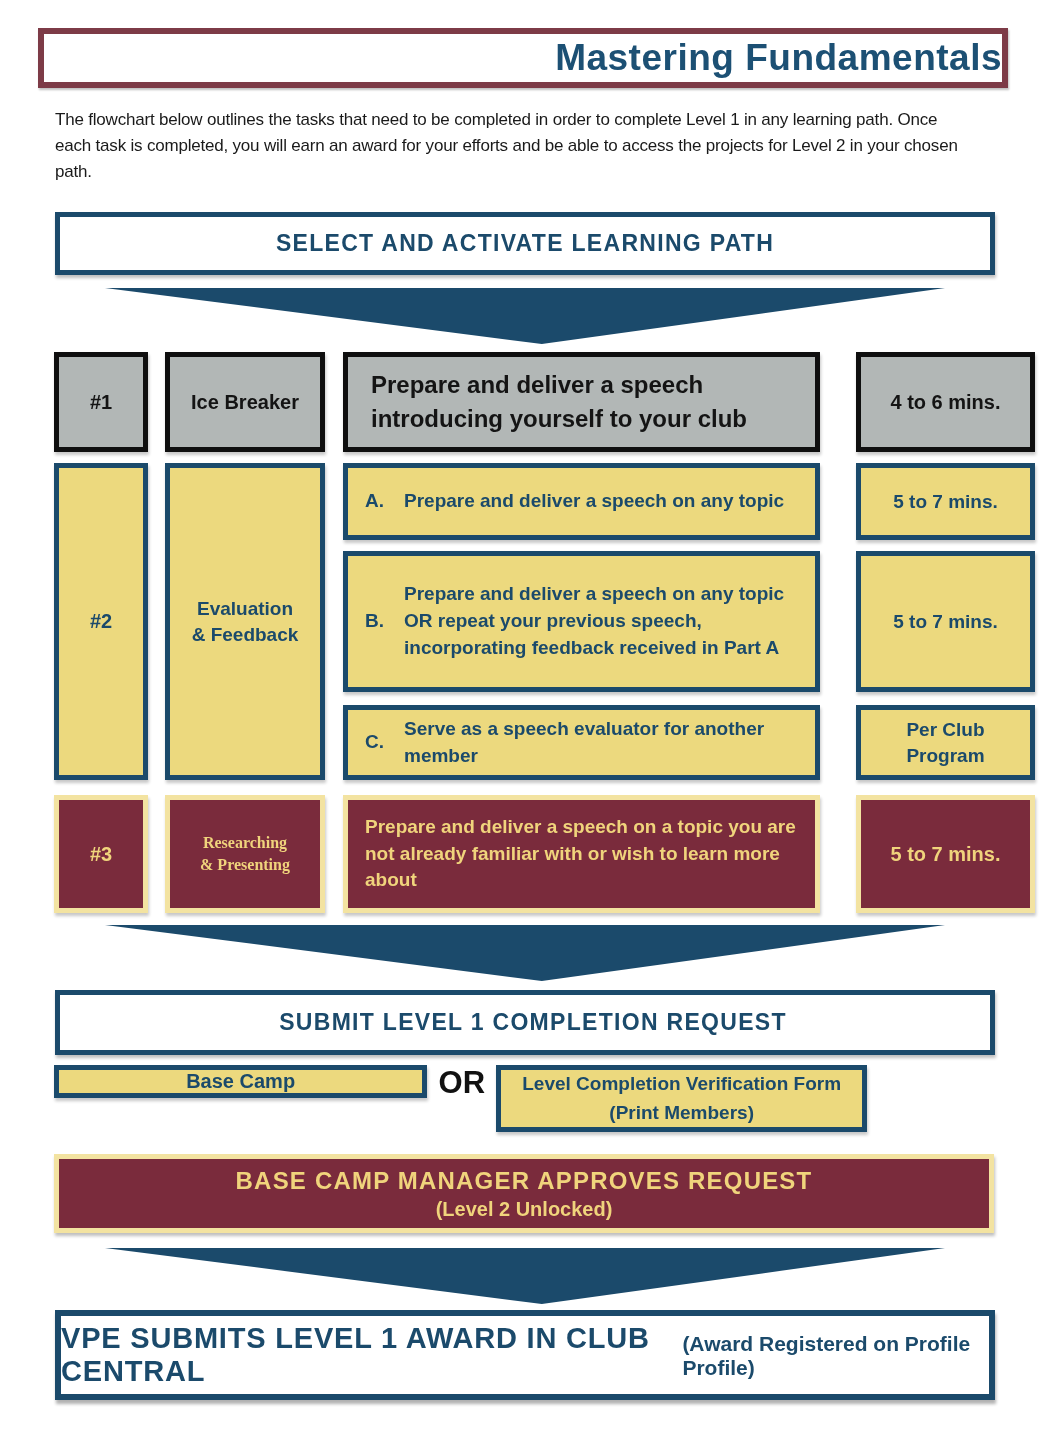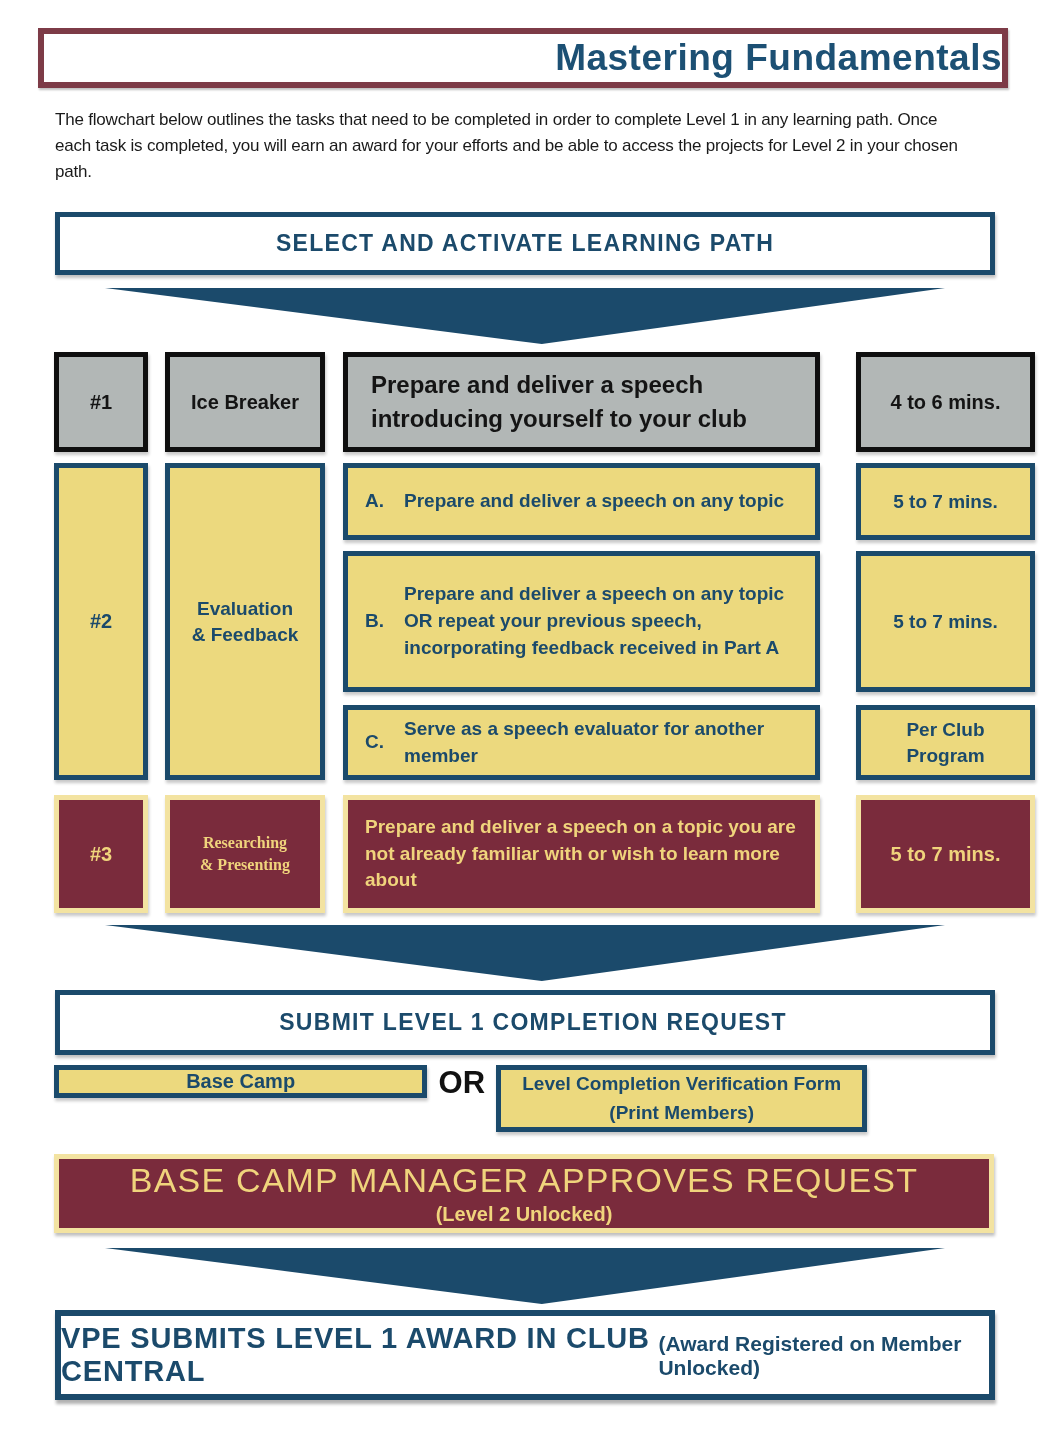--- a/index.html
+++ b/index.html
@@ -104,21 +104,21 @@
   .or-text{color:#111111;font-size:31px;font-weight:bold;}
   #verification-box{width:428px;font-size:19px;line-height:1.5;}
 
   
   .approve-banner{
     margin:7px 0 0 54px;width:940px;height:79px;
     background:#7a2b3c;border:5px solid #f3e3a1;
     display:flex;flex-direction:column;align-items:center;justify-content:center;
     box-shadow:1px 3px 3px rgba(0,0,0,0.25);
   }
-  .approve-title{color:#f0d47c;font-size:34px;font-weight:normal;letter-spacing:1.2px;text-align:right;}
+  .approve-title{color:#f0d47c;font-size:24px;font-weight:bold;letter-spacing:1.2px;text-align:right;}
   .approve-subtitle{color:#f0d47c;font-size:20px;font-weight:bold;margin-top:3px;}
 
   
   .award-box{
     margin:6px 0 0 55px;width:940px;height:90px;
     background:#ffffff;border:6px solid #1b4a6b;
     display:flex;flex-direction:row;align-items:center;justify-content:center;
     box-shadow:1px 4px 3px rgba(0,0,0,0.3);
   }
   .award-title{color:#1b4a6b;font-size:29px;font-weight:bold;letter-spacing:0.8px;}
@@ -227,16 +227,16 @@
 
   <div class="approve-banner">
     <span class="approve-title">BASE CAMP MANAGER APPROVES REQUEST</span>
     <span class="approve-subtitle">(Level 2 Unlocked)</span>
   </div>
 
   <div class="down-arrow" id="arrow-3"></div>
 
   <div class="award-box">
     <span class="award-title">VPE SUBMITS LEVEL 1 AWARD IN CLUB CENTRAL</span>
-    <span class="award-subtitle">(Award Registered on Member Unlocked)</span>
+    <span class="award-subtitle">(Award Registered on Profile Profile)</span>
   </div>
 
 </div>
 
 </body></html>

